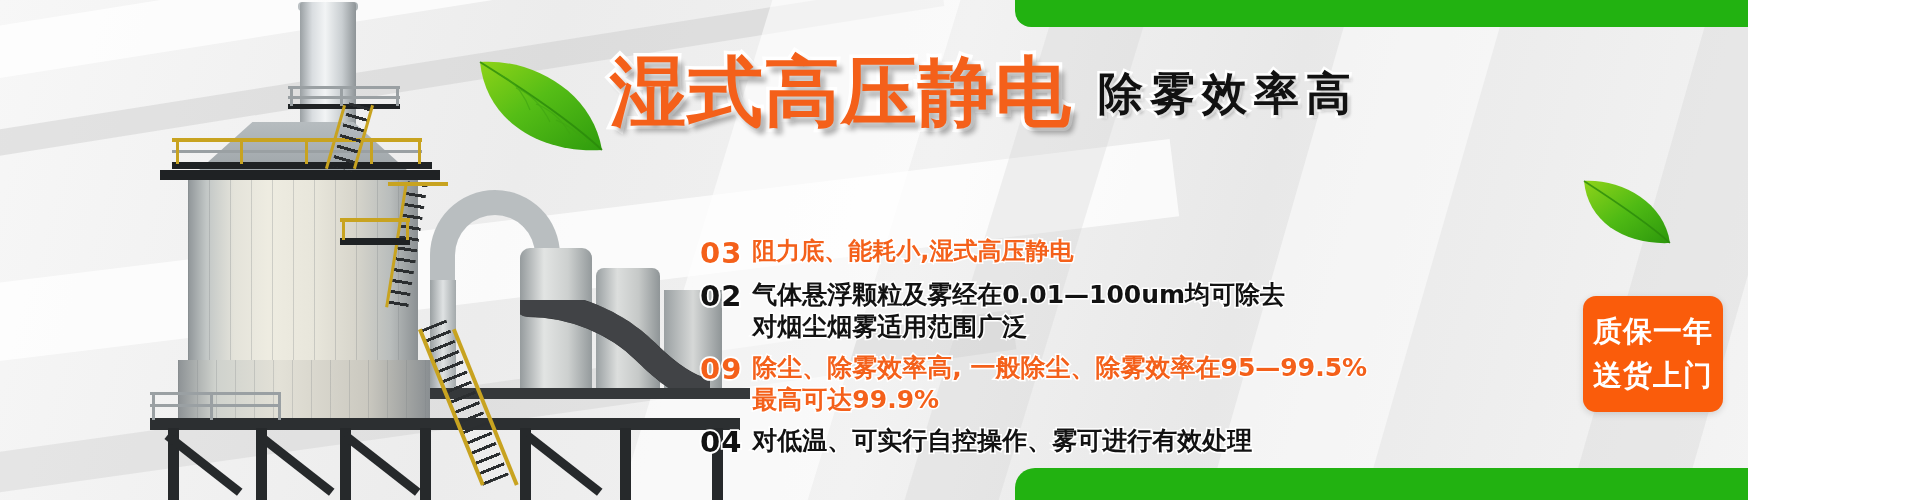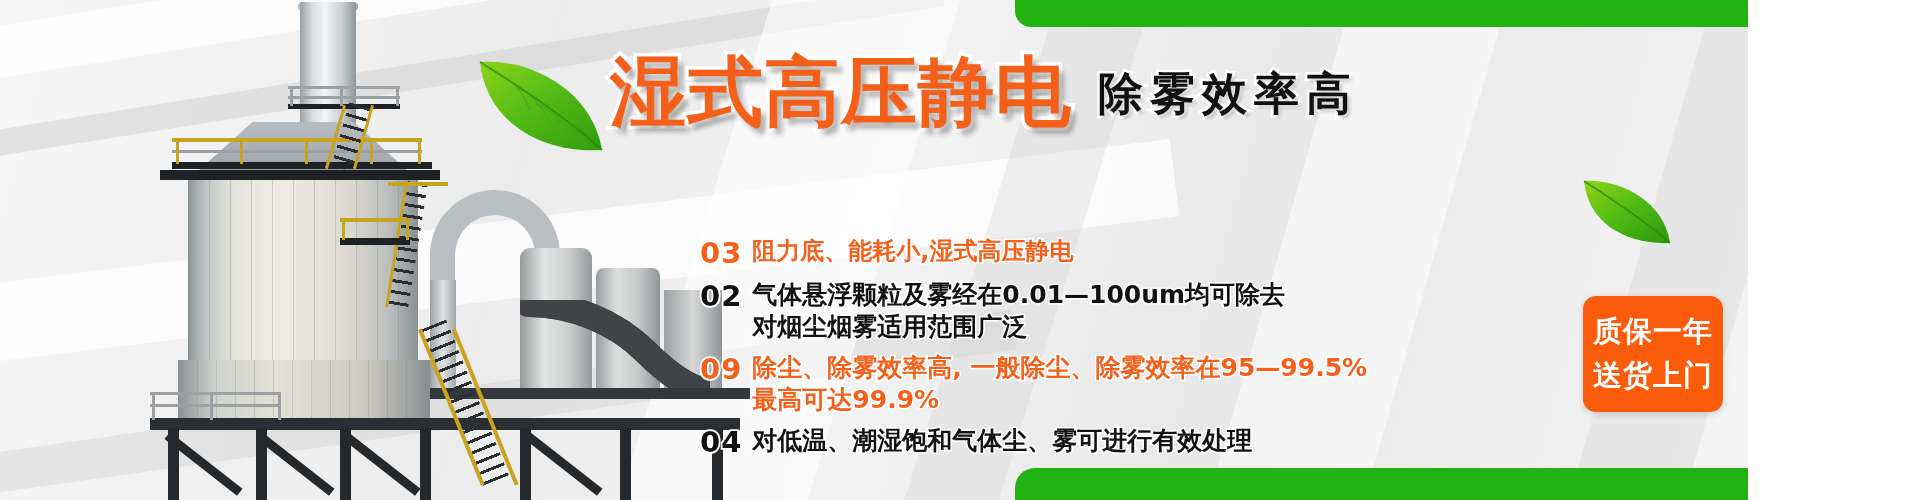--- a/index.html
+++ b/index.html
@@ -325,21 +325,21 @@
     </div>
 
     <div class="feature orange" id="feature-3">
       <span class="feat-num">09</span>
       <span class="feat-txt">除尘、除雾效率高, 一般除尘、除雾效率在95—99.5%
 最高可达99.9%</span>
     </div>
 
     <div class="feature dark" id="feature-4">
       <span class="feat-num">04</span>
-      <span class="feat-txt">对低温、潮湿饱和气体尘、雾可进行有效处理</span>
+      <span class="feat-txt">对低温、可实行自控操作、雾可进行有效处理</span>
     </div>
 
   </div>
 
   <div id="promo-badge">
     <div class="line">质保一年</div>
     <div class="line">送货上门</div>
   </div>
 
 </div>

